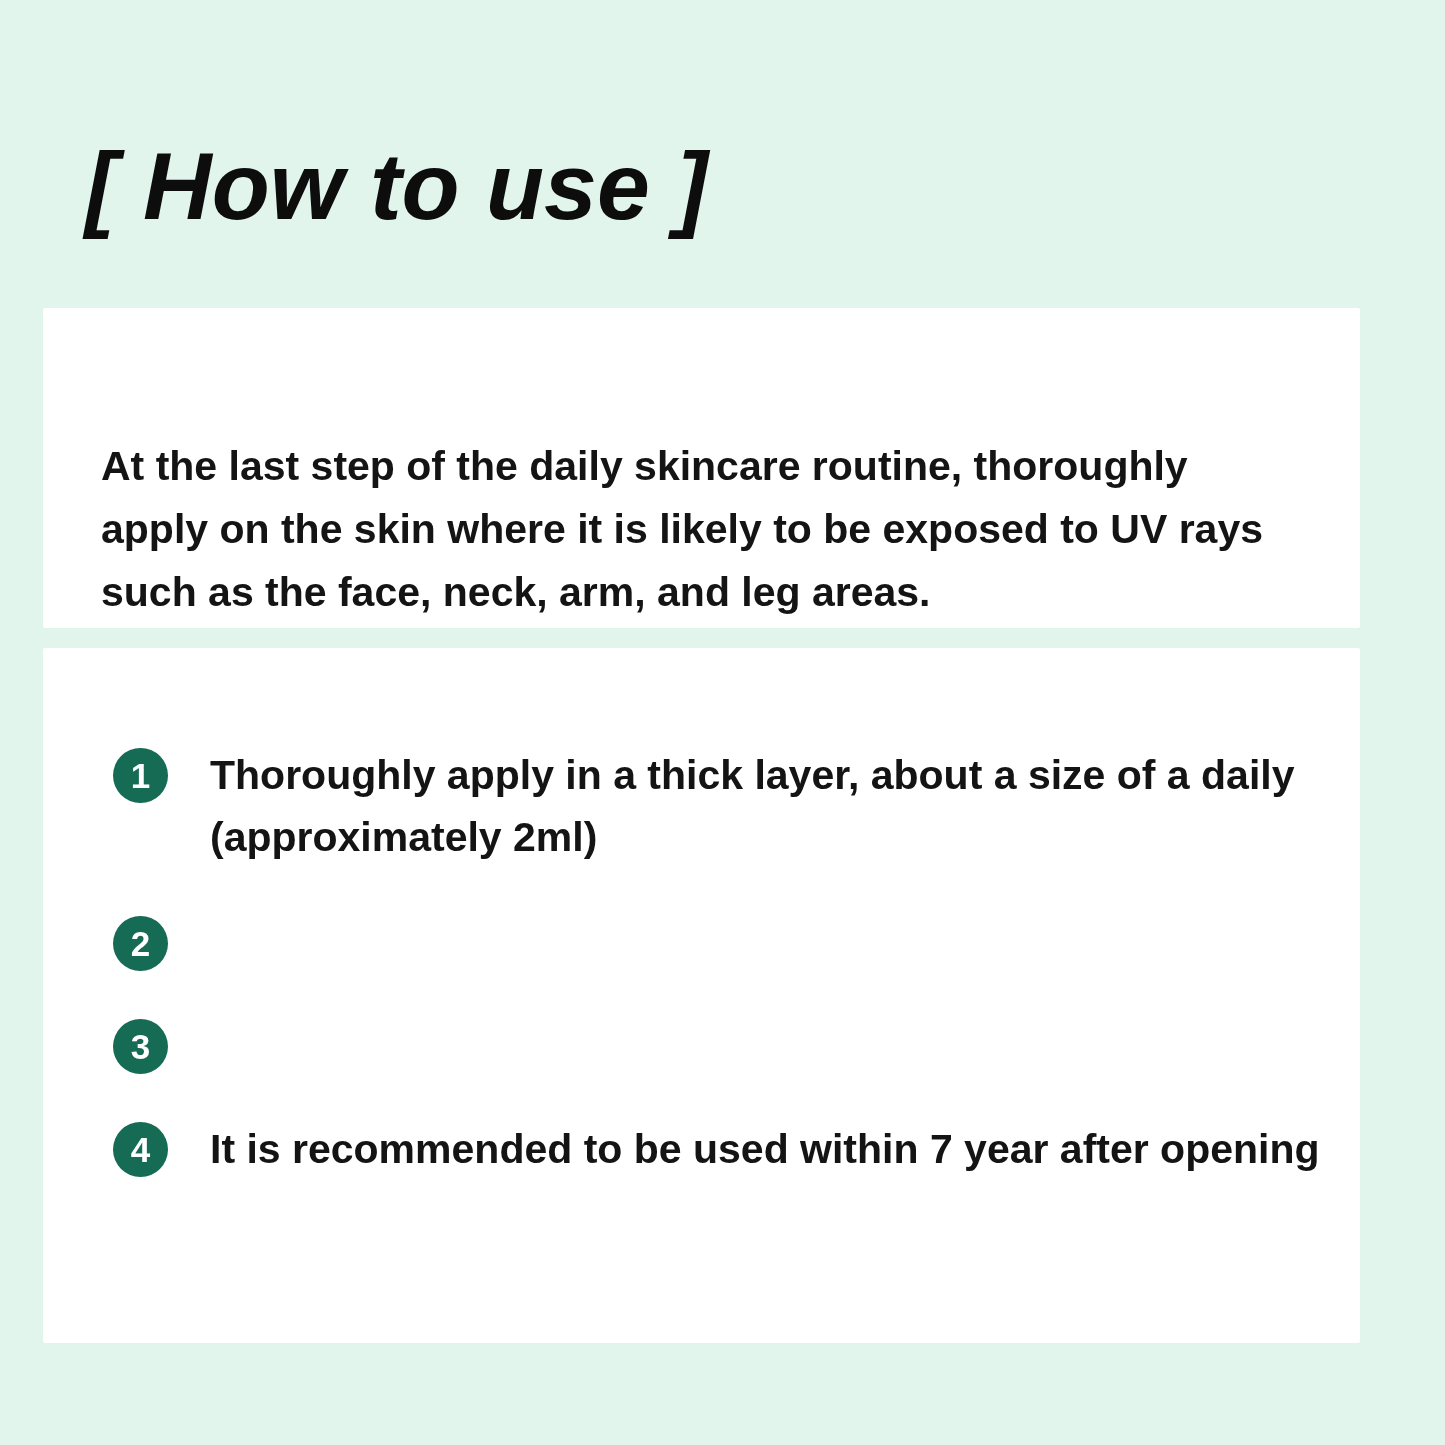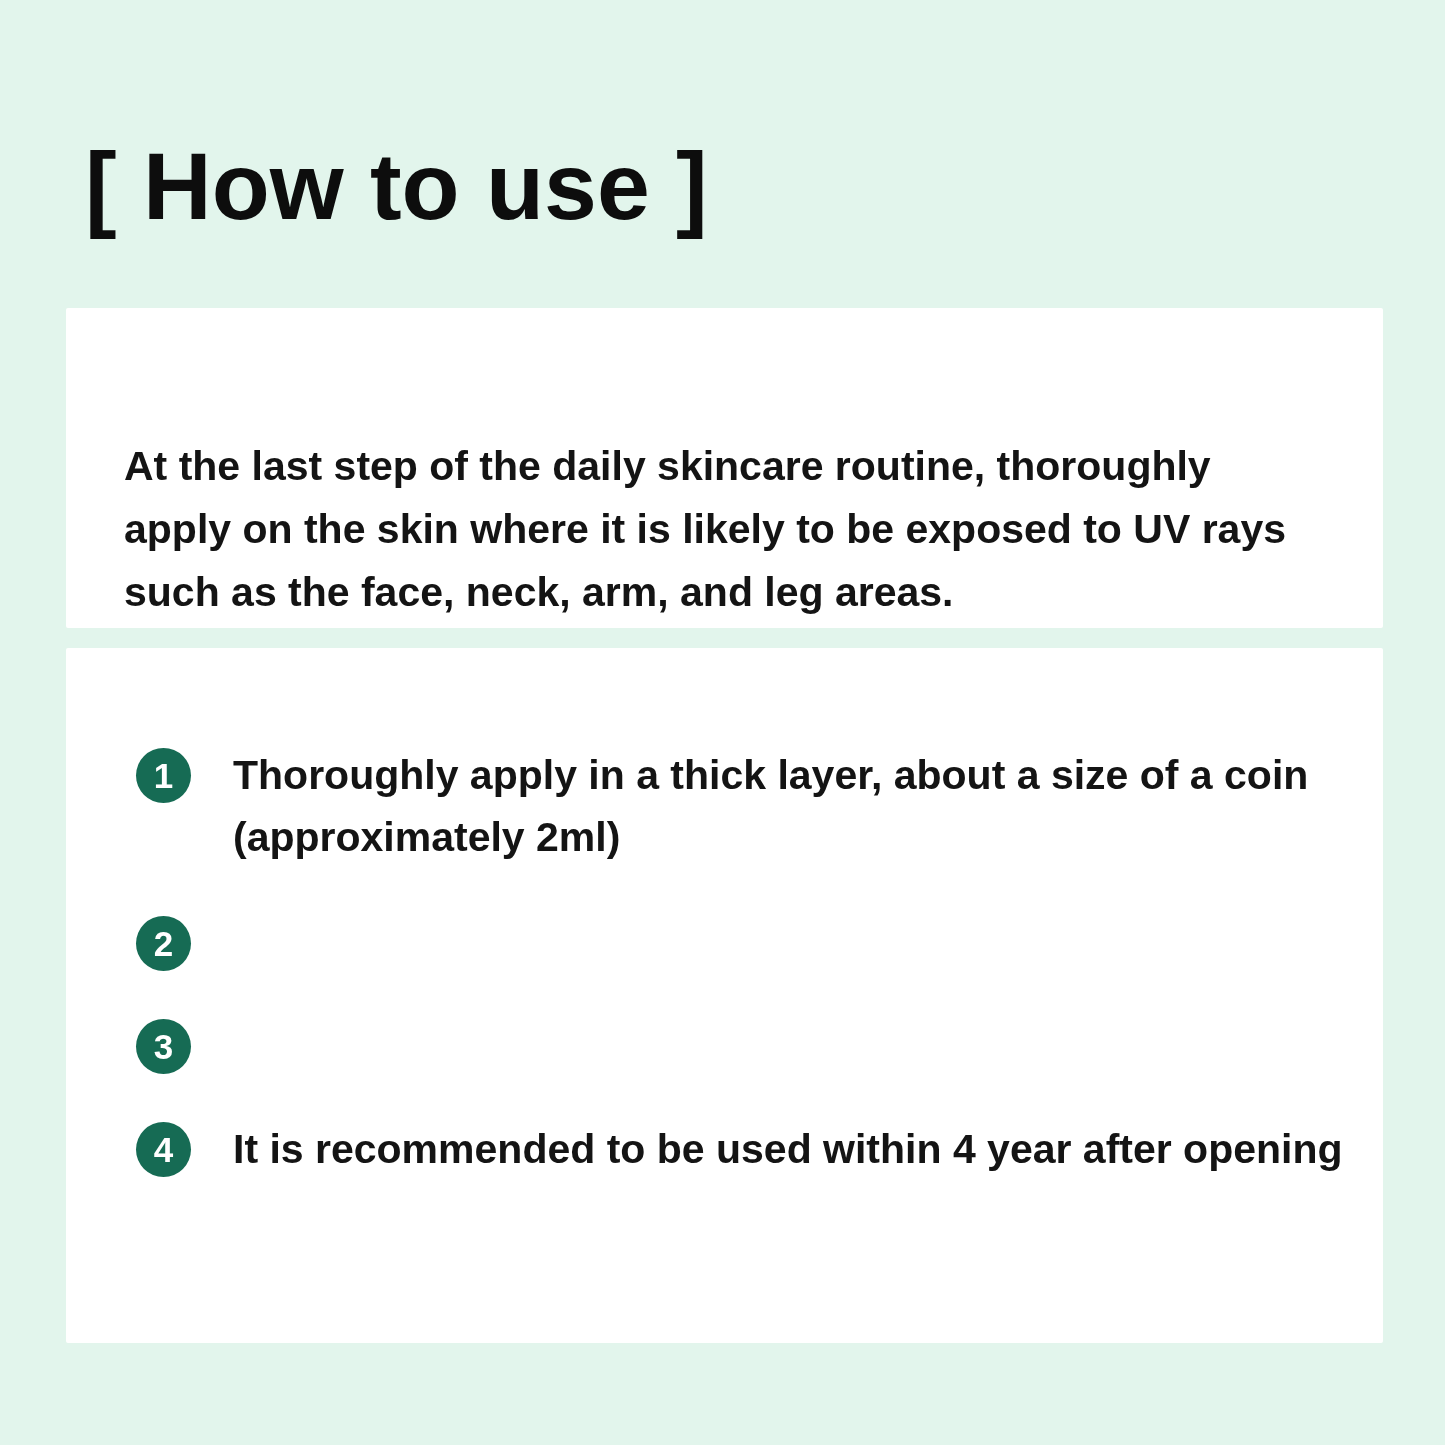--- a/index.html
+++ b/index.html
@@ -18,25 +18,26 @@
 
   .page-title {
     position: absolute;
     left: 85px;
     top: 68px;
     font-size: 95px;
     font-weight: 800;
     letter-spacing: 0px;
     color: #0d0d0d;
     white-space: nowrap;
+    font-style: italic;
   }
 
   .card {
     position: absolute;
-    left: 66px;
+    left: 43px;
     width: 1317px;
     background: #ffffff;
     box-sizing: border-box;
     border-radius: 2px;
   }
 
   .card-intro {
     top: 308px;
     height: 320px;
     padding: 86px 40px 0 58px;
@@ -103,37 +104,37 @@
 such as the face, neck, arm, and leg areas.</p>
 </section>
 
 <section class="card card-steps">
   <div class="steps-list">
 
     <div class="step">
       <div class="step-badge">
         <span>1</span>
       </div>
-      <div class="step-text">Thoroughly apply in a thick layer, about a size of a coin
+      <div class="step-text">Thoroughly apply in a thick layer, about a size of a daily
 (approximately 2ml)</div>
     </div>
 
     <div class="step">
       <div class="step-badge">
         <span>2</span>
       </div>
     </div>
 
     <div class="step">
       <div class="step-badge">
         <span>3</span>
       </div>
     </div>
 
     <div class="step">
       <div class="step-badge">
         <span>4</span>
       </div>
-      <div class="step-text">It is recommended to be used within 4 year after opening</div>
+      <div class="step-text">It is recommended to be used within 7 year after opening</div>
     </div>
 
   </div>
 </section>
 
 </body></html>

